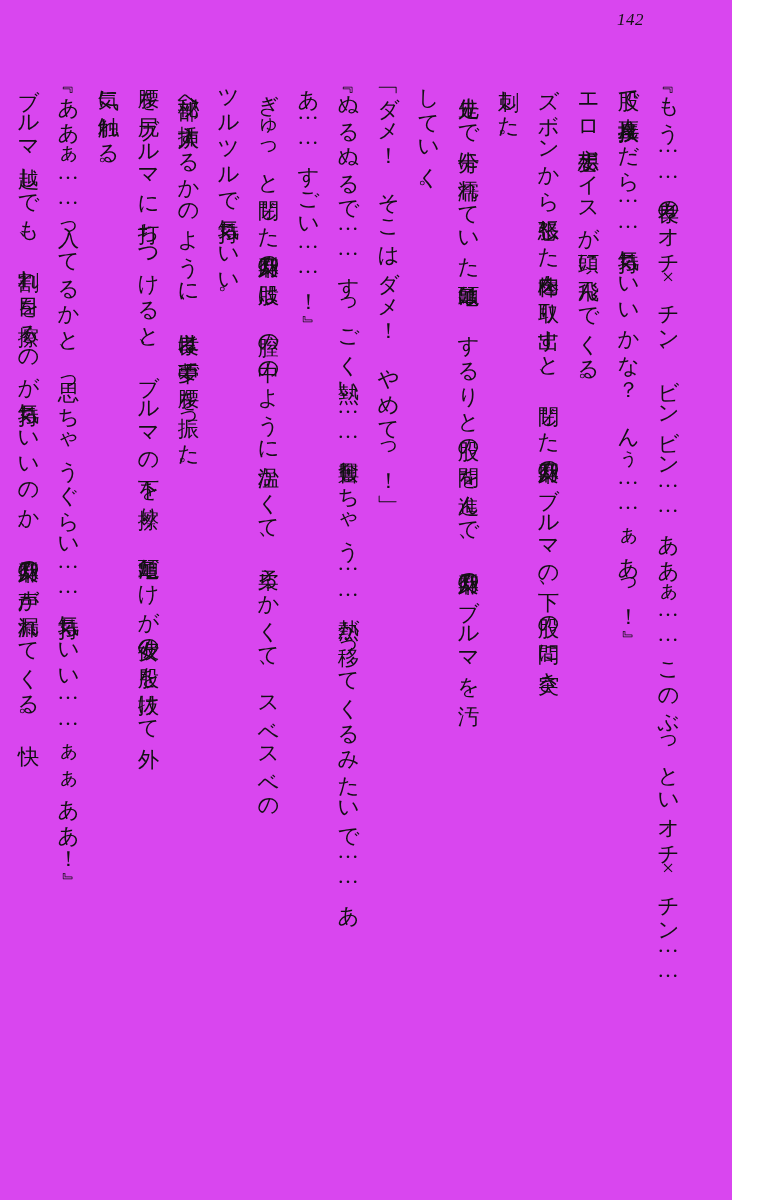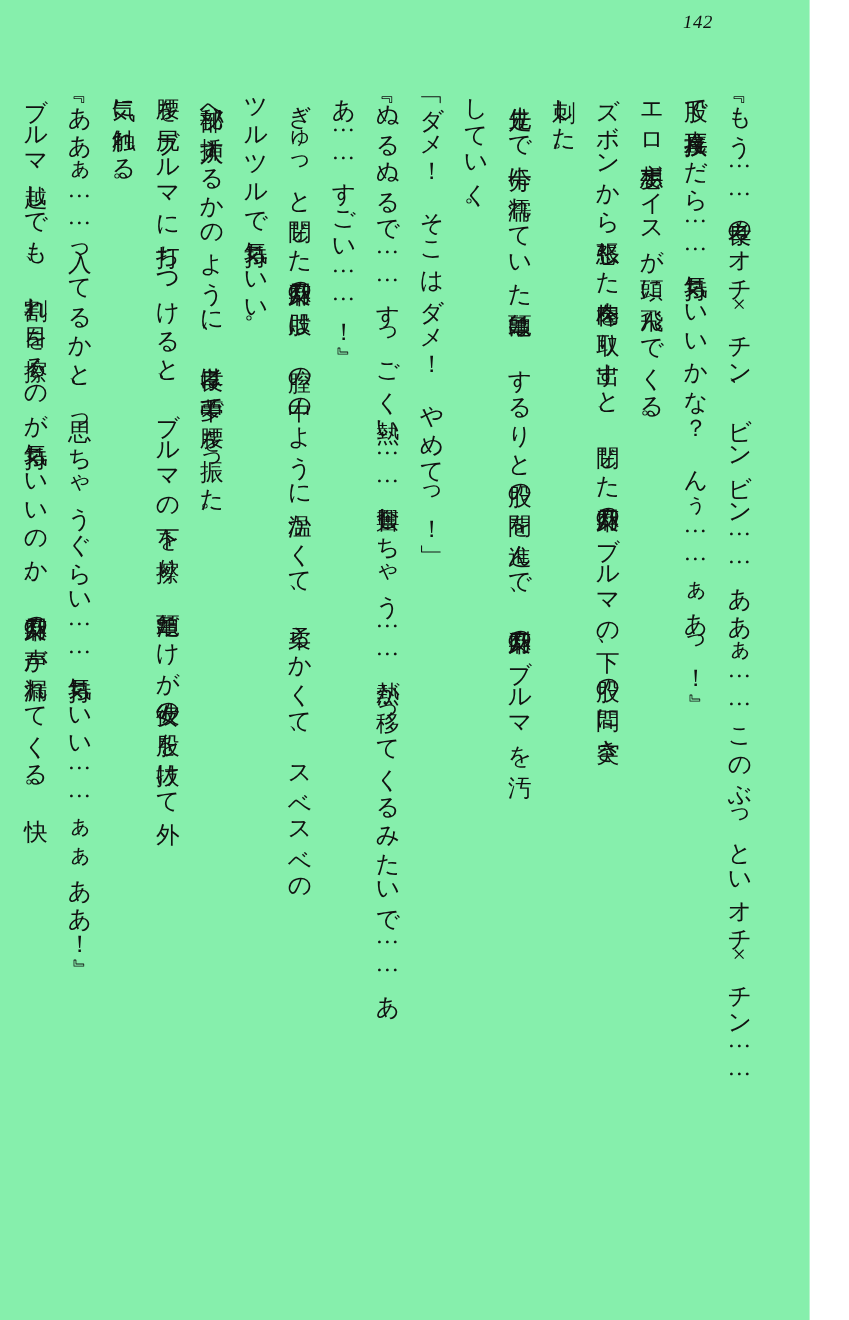--- a/index.html
+++ b/index.html
@@ -2,26 +2,27 @@
 <html><head>
 <meta charset="utf-8">
 <style>
   html, body {
     margin: 0;
     padding: 0;
     background: #ffffff;
   }
   .page {
     position: relative;
-    width: 736px;
+    width: 684px;
     height: 1200px;
-    background: #86efac;
+    background: #d946ef;
     overflow: hidden;
     font-family: "Liberation Serif", "DejaVu Serif", serif;
     color: #111111;
+    padding-left: 48px;
   }
   .page-number {
     position: absolute;
     top: 10px;
     right: 88px;
     font-style: italic;
     font-size: 17px;
     letter-spacing: 0.5px;
     color: #111111;
   }

